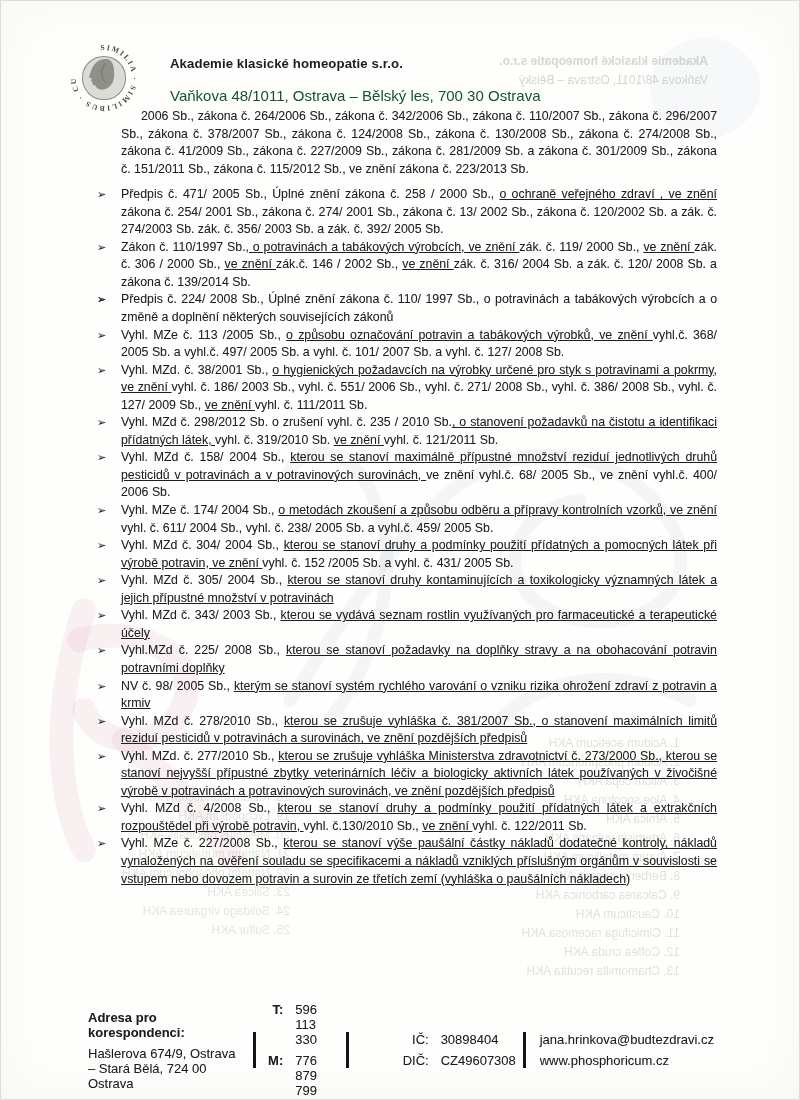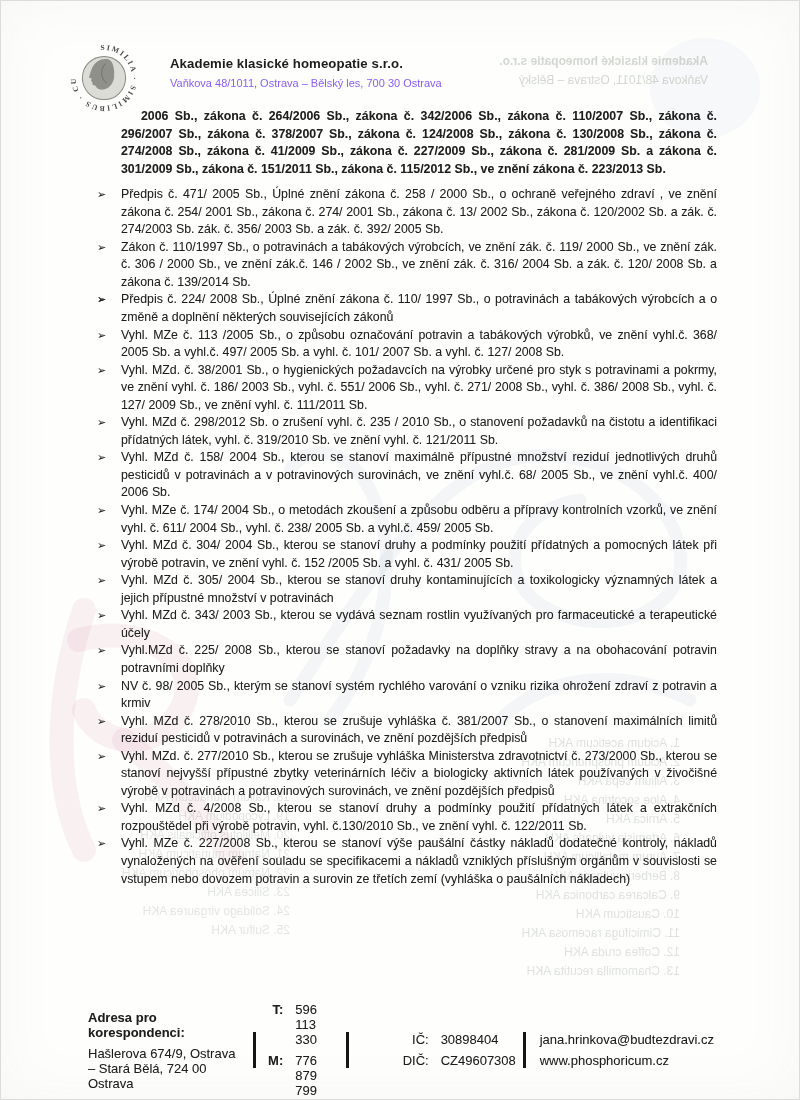--- a/index.html
+++ b/index.html
@@ -8,36 +8,36 @@
     background:#fefefd;overflow:hidden;
     font-family:"Liberation Sans","DejaVu Sans",sans-serif;
     color:#222;
     box-shadow:inset 0 0 0 1px #dcdcd8, inset 0 0 60px rgba(120,120,110,0.06);
   }
   
   .header{position:absolute;left:64px;top:42px;display:flex;align-items:flex-start;}
   .logo{width:80px;height:72px;flex:0 0 auto;}
   .head-text{margin-left:26px;padding-top:14px;}
   .company{font-weight:bold;font-size:13.2px;color:#1d1d1d;letter-spacing:.1px;}
-  .caddr{font-size:11px;color:#8b5cf6;margin-top:6px;}
+  .caddr{font-size:15px;color:#14532d;margin-top:16px;}
   
   .doc-body{
     position:absolute;left:97px;top:108px;width:620px;
     font-size:12.35px;line-height:17.55px;color:#1e1e1e;
     text-align:justify;
     text-shadow:0 0 .4px rgba(30,30,30,.25);
   }
-  .intro{margin:0 0 8px 24px;font-weight:bold;text-indent:20px;}
+  .intro{margin:0 0 8px 24px;font-weight:normal;text-indent:20px;}
   ul.legal{list-style:none;margin:1px 0 0 0;padding:0;}
   ul.legal li{position:relative;padding-left:24px;margin:0;}
   ul.legal li .bullet{
     position:absolute;left:0;top:0;font-size:11px;color:#1e1e1e;font-weight:normal;
   }
   .b{font-weight:normal;}
-  .n{font-weight:normal;}
+  .n{font-weight:normal;text-decoration:underline;}
   
   .footer{
     position:absolute;left:88px;top:1002px;width:626px;
     display:flex;align-items:center;font-size:13px;color:#1c1c1c;
     text-shadow:0 0 .4px rgba(30,30,30,.25);
   }
   .f-col{display:flex;flex-direction:column;justify-content:center;gap:6px;}
   .f-addr{width:252px;}
   .f-addr .lbl{font-weight:bold;}
   .vdiv{width:3px;height:36px;background:#151515;margin:0 12px;flex:0 0 auto;}

